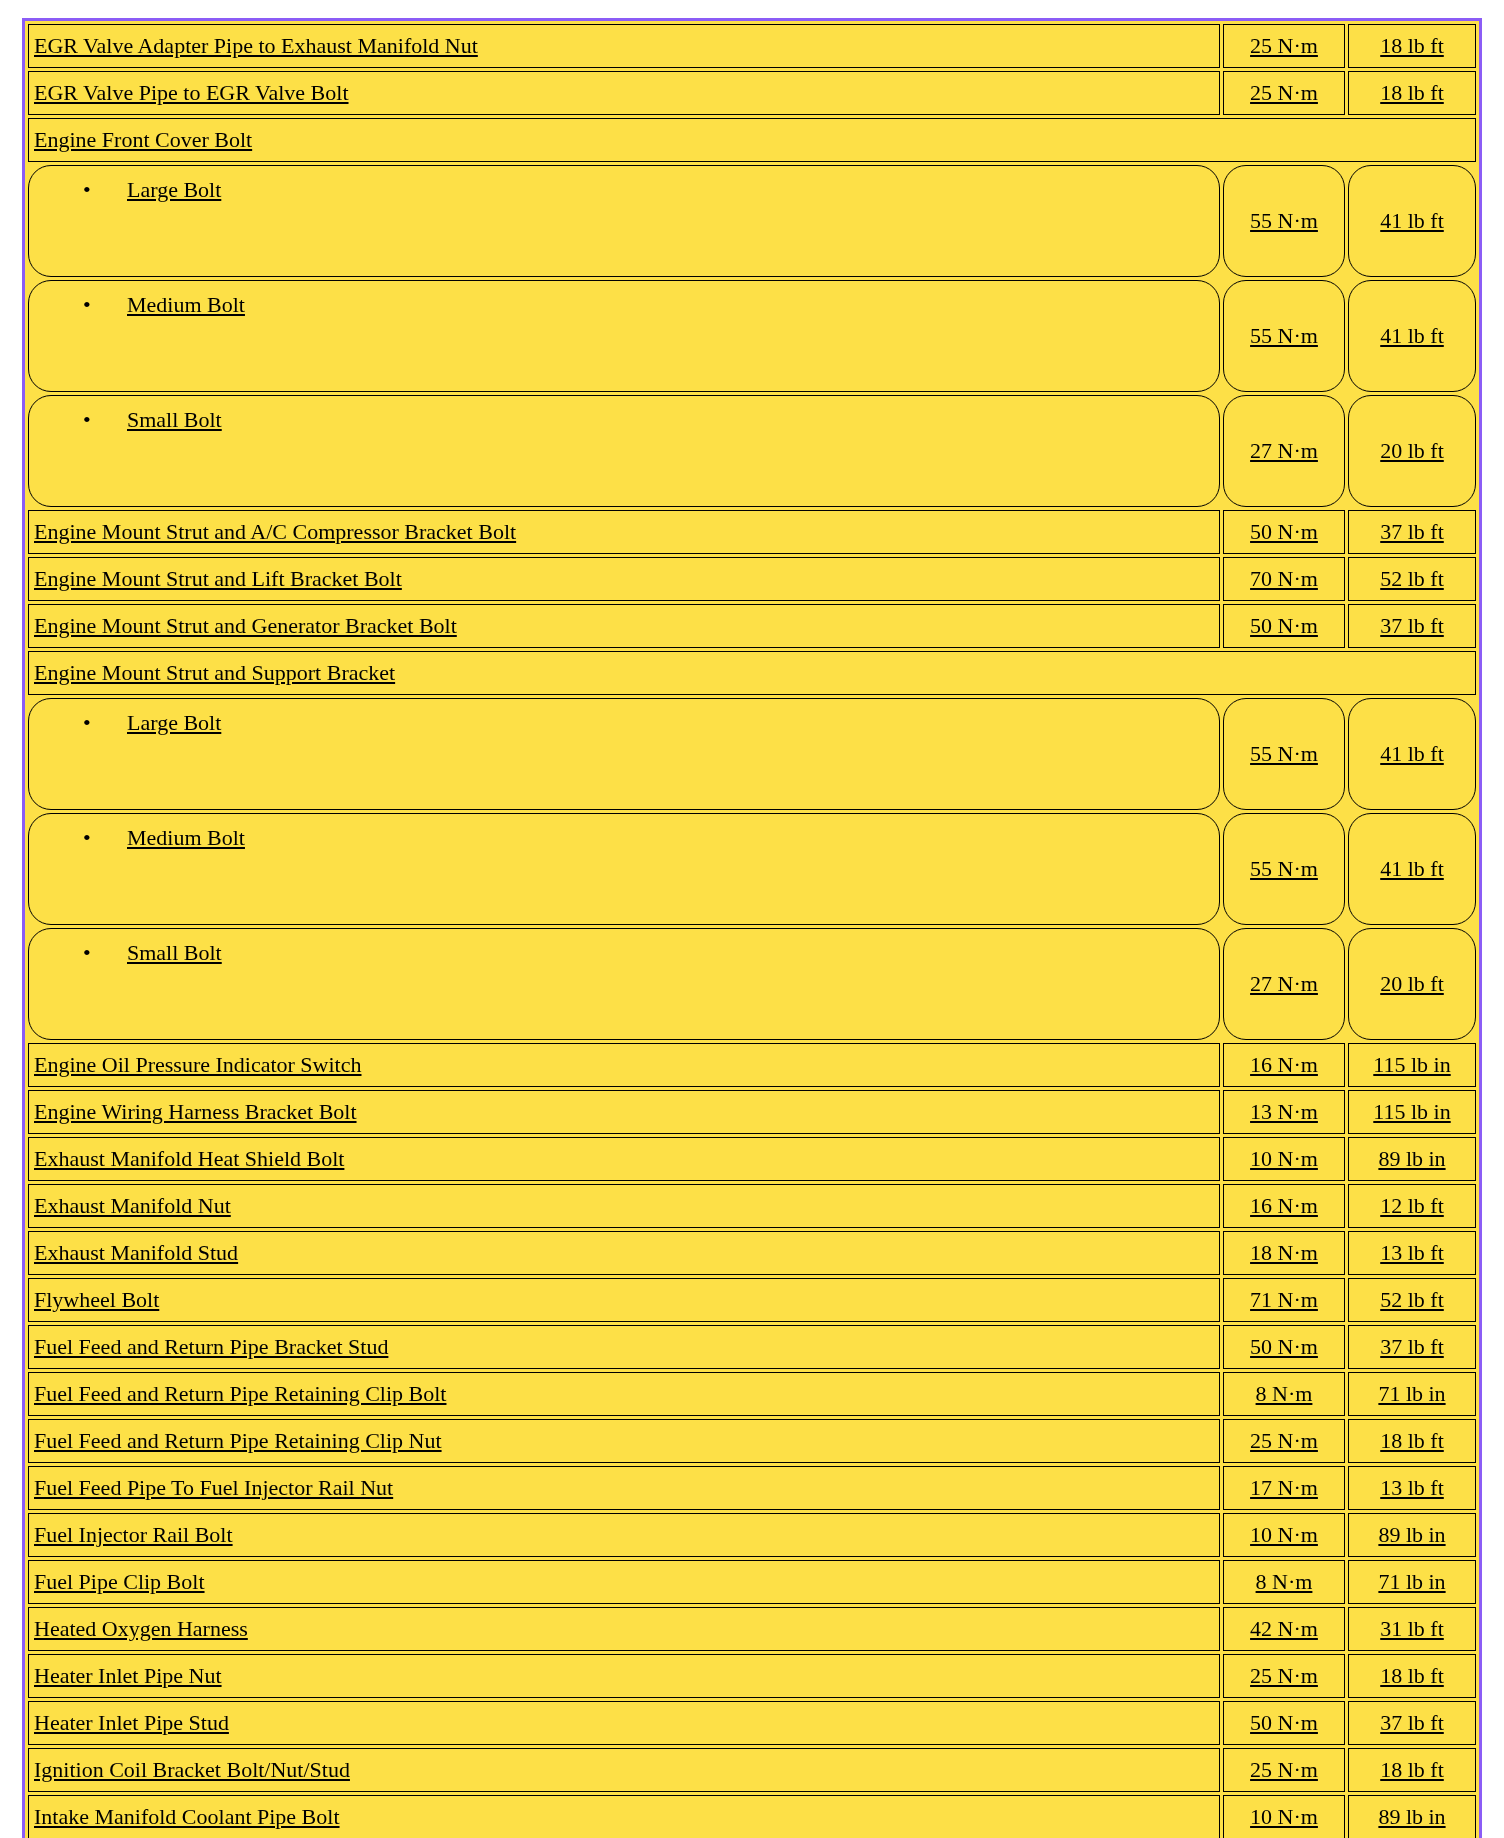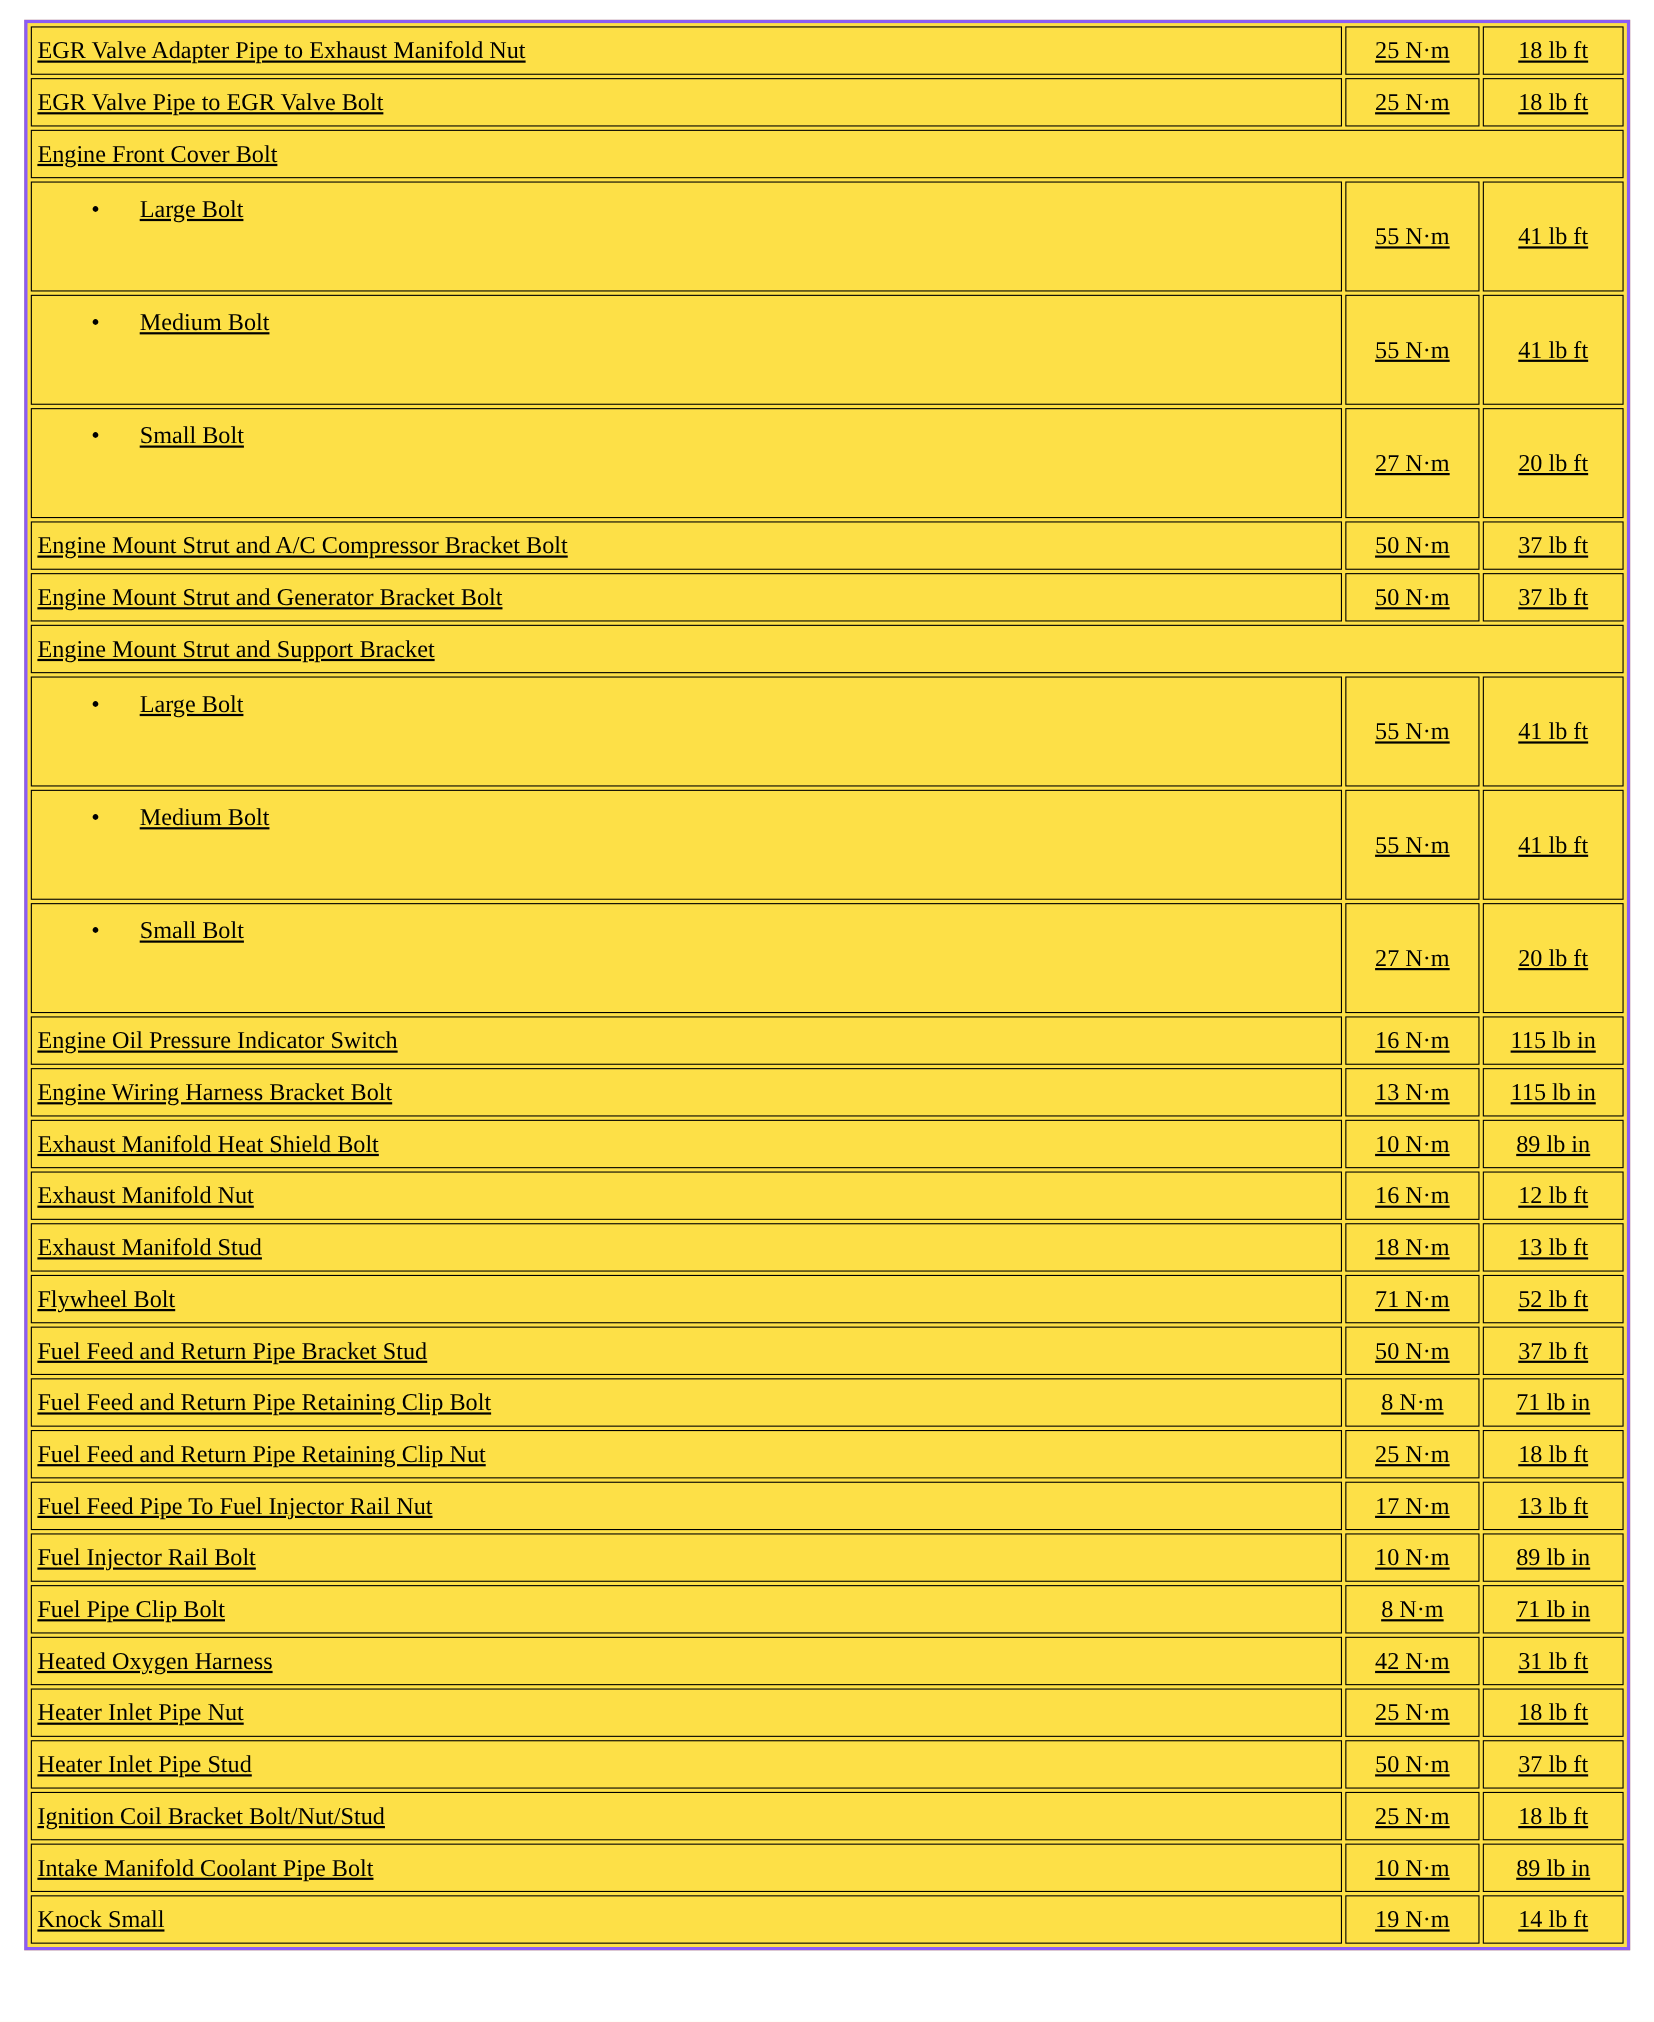--- a/index.html
+++ b/index.html
@@ -30,21 +30,21 @@
 
   td.cell {
     border: 1px solid #000000;
     box-sizing: border-box;
     font-size: 22px;
     line-height: 1.25;
     overflow: hidden;
   }
   tr.r-item td.cell,
   tr.r-section td.cell { height: 44px; }
-  tr.r-bullet td.cell  { height: 100px; }
+  tr.r-bullet td.cell  { height: 112px; border-radius: 23px; }
 
   td.desc {
     text-align: left;
     vertical-align: middle;
     padding: 2px 6px 2px 5px;
   }
   td.desc.bullet {
     vertical-align: top;
     padding: 10px 6px 2px 54px;
   }
@@ -99,20 +99,25 @@
         <td class="cell desc bullet"><span class="bullet-text">Small Bolt</span></td>
         <td class="cell val">27 N·m</td>
         <td class="cell val">20 lb ft</td>
       </tr>
       <tr class="r-item">
         <td class="cell desc">Engine Mount Strut and A/C Compressor Bracket Bolt</td>
         <td class="cell val">50 N·m</td>
         <td class="cell val">37 lb ft</td>
       </tr>
       <tr class="r-item">
+        <td class="cell desc">Engine Mount Strut and Lift Bracket Bolt</td>
+        <td class="cell val">70 N·m</td>
+        <td class="cell val">52 lb ft</td>
+      </tr>
+      <tr class="r-item">
         <td class="cell desc">Engine Mount Strut and Generator Bracket Bolt</td>
         <td class="cell val">50 N·m</td>
         <td class="cell val">37 lb ft</td>
       </tr>
       <tr class="r-section">
         <td colspan="3" class="cell desc">Engine Mount Strut and Support Bracket</td>
       </tr>
       <tr class="r-bullet">
         <td class="cell desc bullet"><span class="bullet-text">Large Bolt</span></td>
         <td class="cell val">55 N·m</td>

